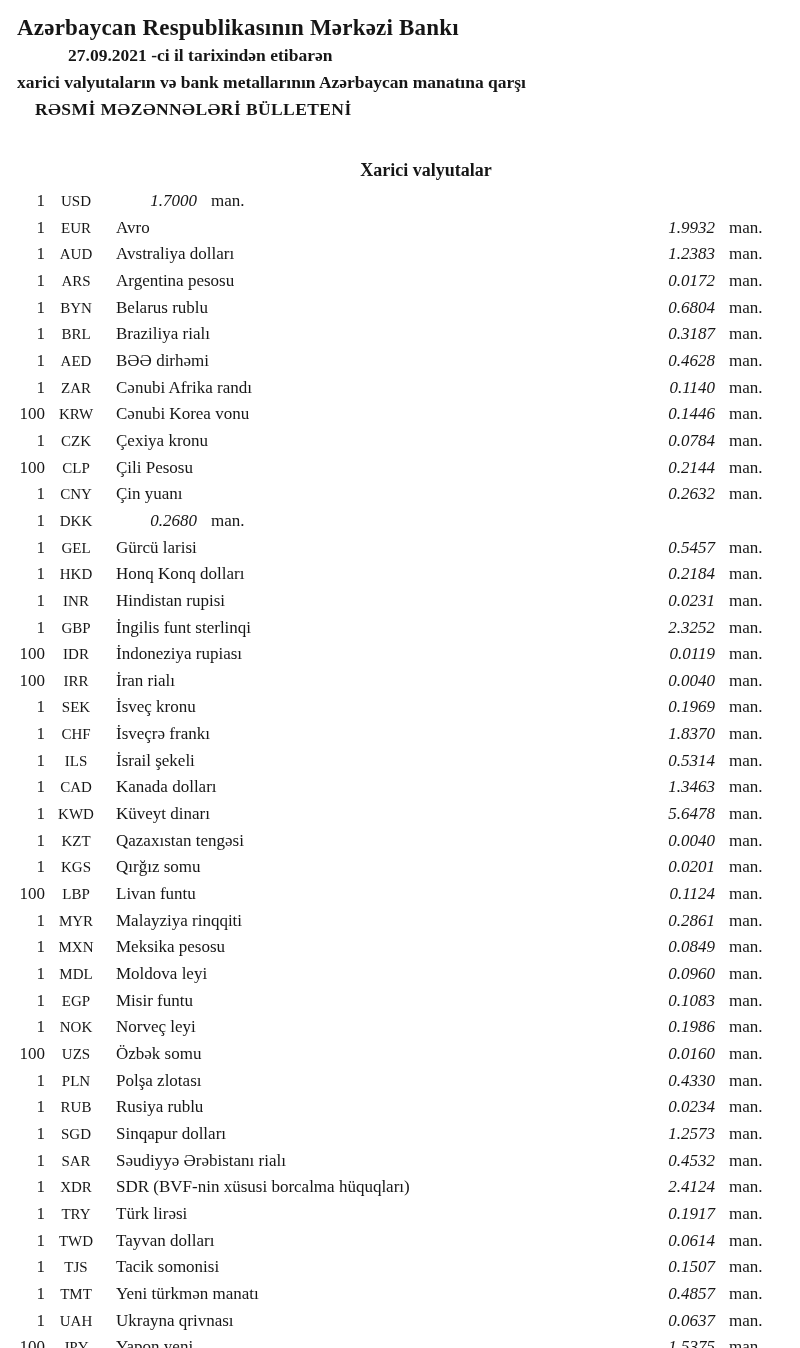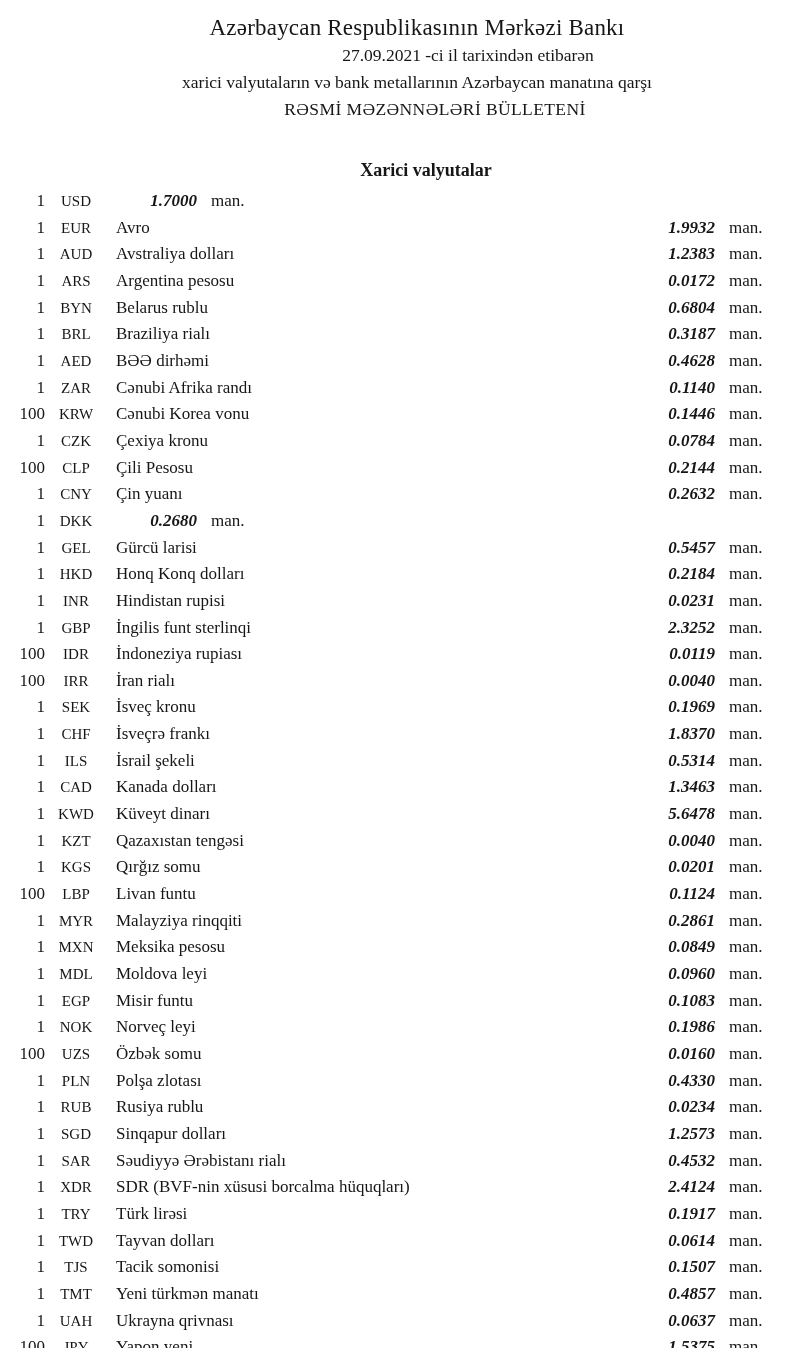--- a/index.html
+++ b/index.html
@@ -7,23 +7,23 @@
     position: relative;
     width: 800px;
     height: 1348px;
     background: #ffffff;
     color: #161616;
     font-family: "Liberation Serif", "DejaVu Serif", serif;
     overflow: hidden;
     box-sizing: border-box;
   }
   .doc-header {
-    text-align: center;
+    text-align: left;
     padding-top: 13px;
-    font-weight: normal;
+    font-weight: bold;
   }
   .title {
     font-size: 23px;
     line-height: 29px;
     transform: translateX(17px);
     letter-spacing: 0.2px;
   }
   .date-line {
     font-size: 17.5px;
     line-height: 27px;
@@ -52,21 +52,21 @@
   .row {
     display: flex;
     align-items: baseline;
     line-height: 25.65px;
     font-size: 17px;
     white-space: nowrap;
   }
   .qty  { flex: 0 0 auto; width: 45px; text-align: right; }
   .code { flex: 0 0 auto; width: 62px; text-align: center; font-size: 15px; }
   .name { flex: 1 1 auto; padding-left: 9px; overflow: hidden; }
-  .rate { flex: 0 0 auto; width: 90px; text-align: right; font-weight: bold; font-style: italic; }
+  .rate { flex: 0 0 auto; width: 90px; text-align: right; font-weight: normal; font-style: italic; }
   .unit { flex: 0 0 auto; width: 43px; padding-left: 14px; margin-right: 28px; }
 </style>
 </head>
 <body>
 
 <div class="page">
 
   <header class="doc-header">
     <div class="title">Azərbaycan Respublikasının Mərkəzi Bankı</div>
     <div class="date-line">27.09.2021 -ci il tarixindən etibarən</div>

